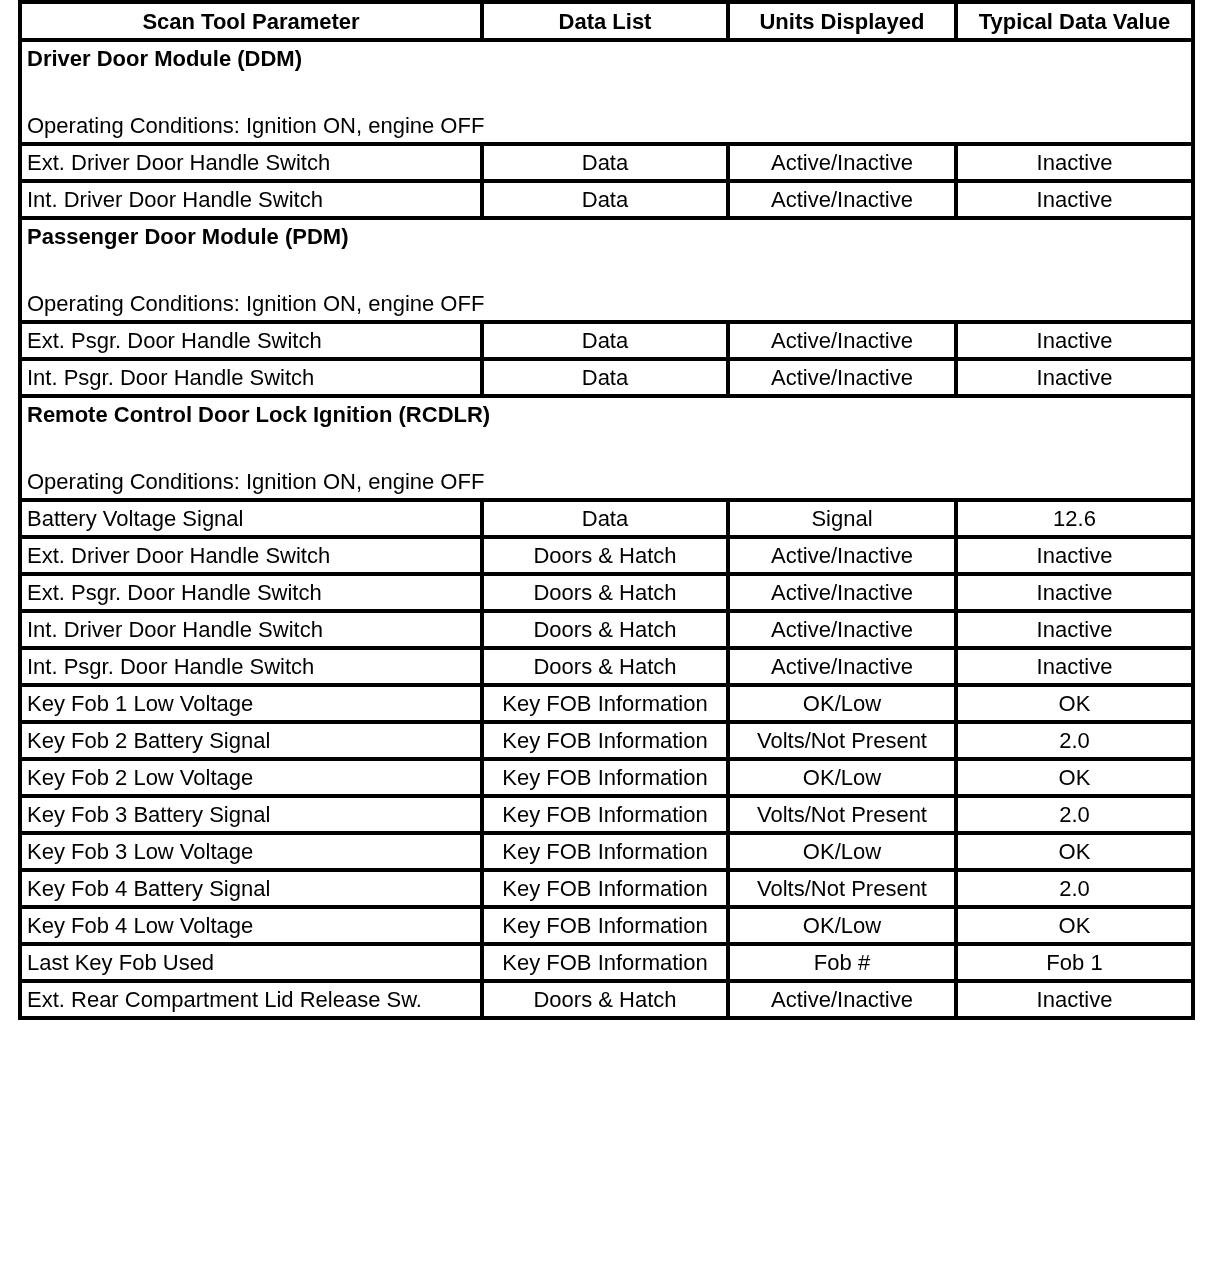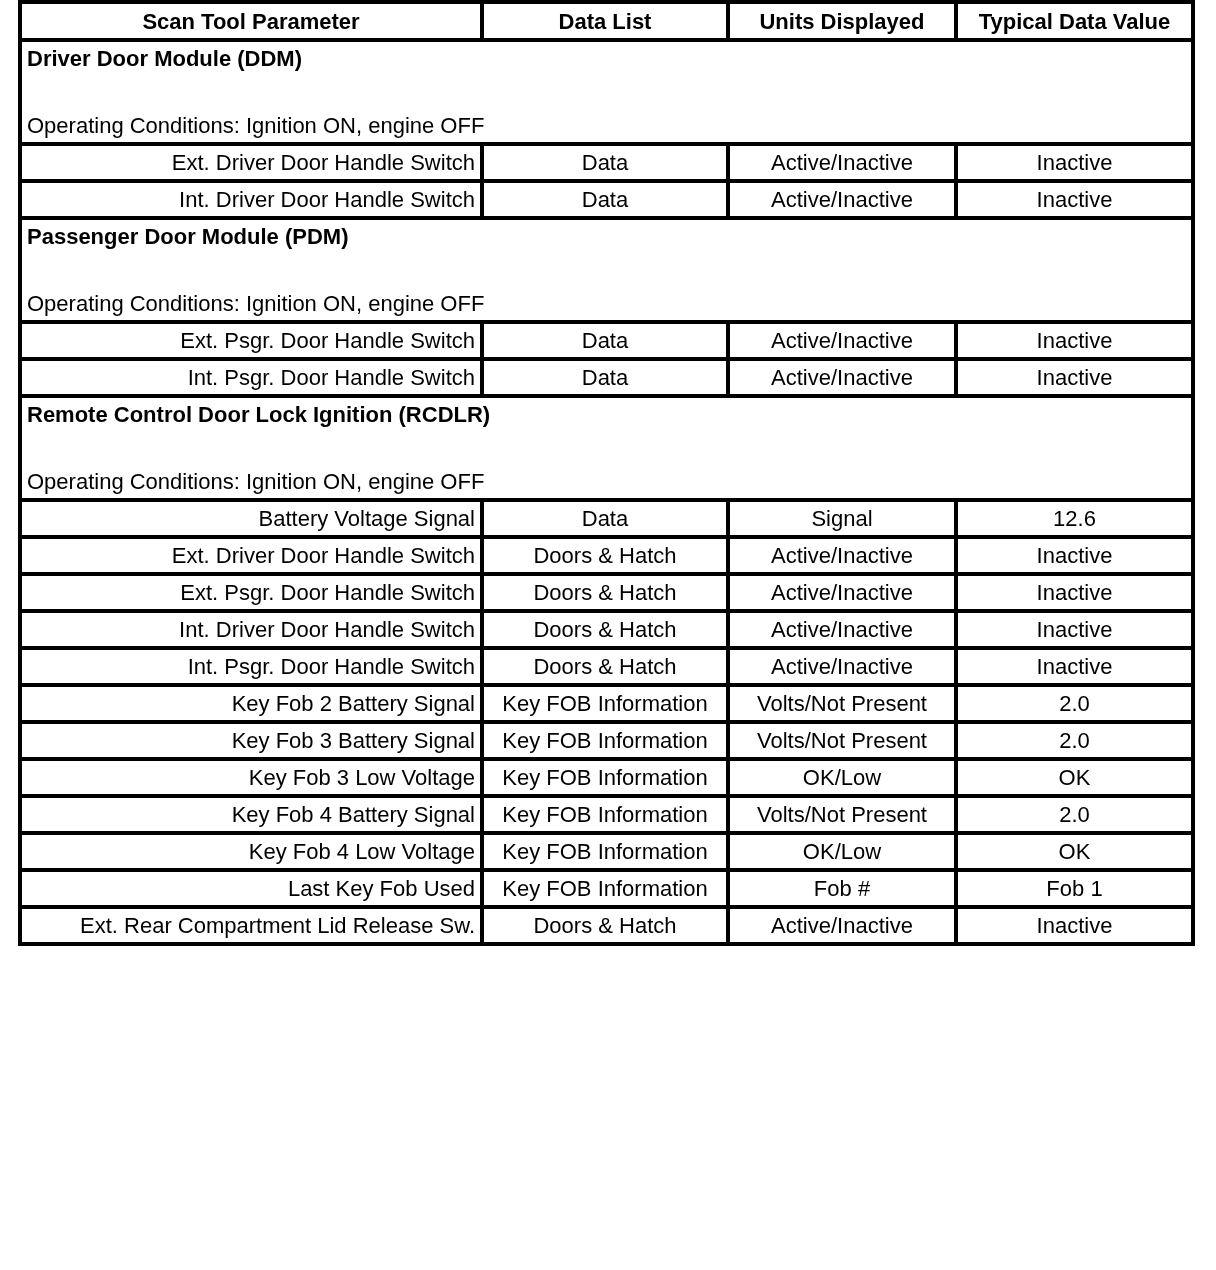--- a/index.html
+++ b/index.html
@@ -18,21 +18,21 @@
     line-height: 33px;
     white-space: nowrap;
     overflow: hidden;
   }
   table.scan th { font-weight: bold; text-align: center; height: 34px; }
   col.c1 { width: 462px; }
   col.c2 { width: 246px; }
   col.c3 { width: 228px; }
   col.c4 { width: 237px; }
   td.center { text-align: center; }
-  td.left { text-align: right; }
+  td.left { text-align: left; }
   td.section { height: 100px; vertical-align: top; padding-top: 2px; }
   .section-title { font-weight: bold; display: block; line-height: 33px; }
   .section-spacer { display: block; height: 34px; }
   .section-cond { display: block; line-height: 33px; }
 </style>
 </head>
 <body>
 
 <table class="scan">
   <colgroup>
@@ -124,24 +124,36 @@
         <td class="center">Active/Inactive</td>
         <td class="center">Inactive</td>
       </tr>
       <tr>
         <td class="left">Int. Psgr. Door Handle Switch</td>
         <td class="center">Doors &amp; Hatch</td>
         <td class="center">Active/Inactive</td>
         <td class="center">Inactive</td>
       </tr>
       <tr>
+        <td class="left">Key Fob 1 Low Voltage</td>
+        <td class="center">Key FOB Information</td>
+        <td class="center">OK/Low</td>
+        <td class="center">OK</td>
+      </tr>
+      <tr>
         <td class="left">Key Fob 2 Battery Signal</td>
         <td class="center">Key FOB Information</td>
         <td class="center">Volts/Not Present</td>
         <td class="center">2.0</td>
+      </tr>
+      <tr>
+        <td class="left">Key Fob 2 Low Voltage</td>
+        <td class="center">Key FOB Information</td>
+        <td class="center">OK/Low</td>
+        <td class="center">OK</td>
       </tr>
       <tr>
         <td class="left">Key Fob 3 Battery Signal</td>
         <td class="center">Key FOB Information</td>
         <td class="center">Volts/Not Present</td>
         <td class="center">2.0</td>
       </tr>
       <tr>
         <td class="left">Key Fob 3 Low Voltage</td>
         <td class="center">Key FOB Information</td>

